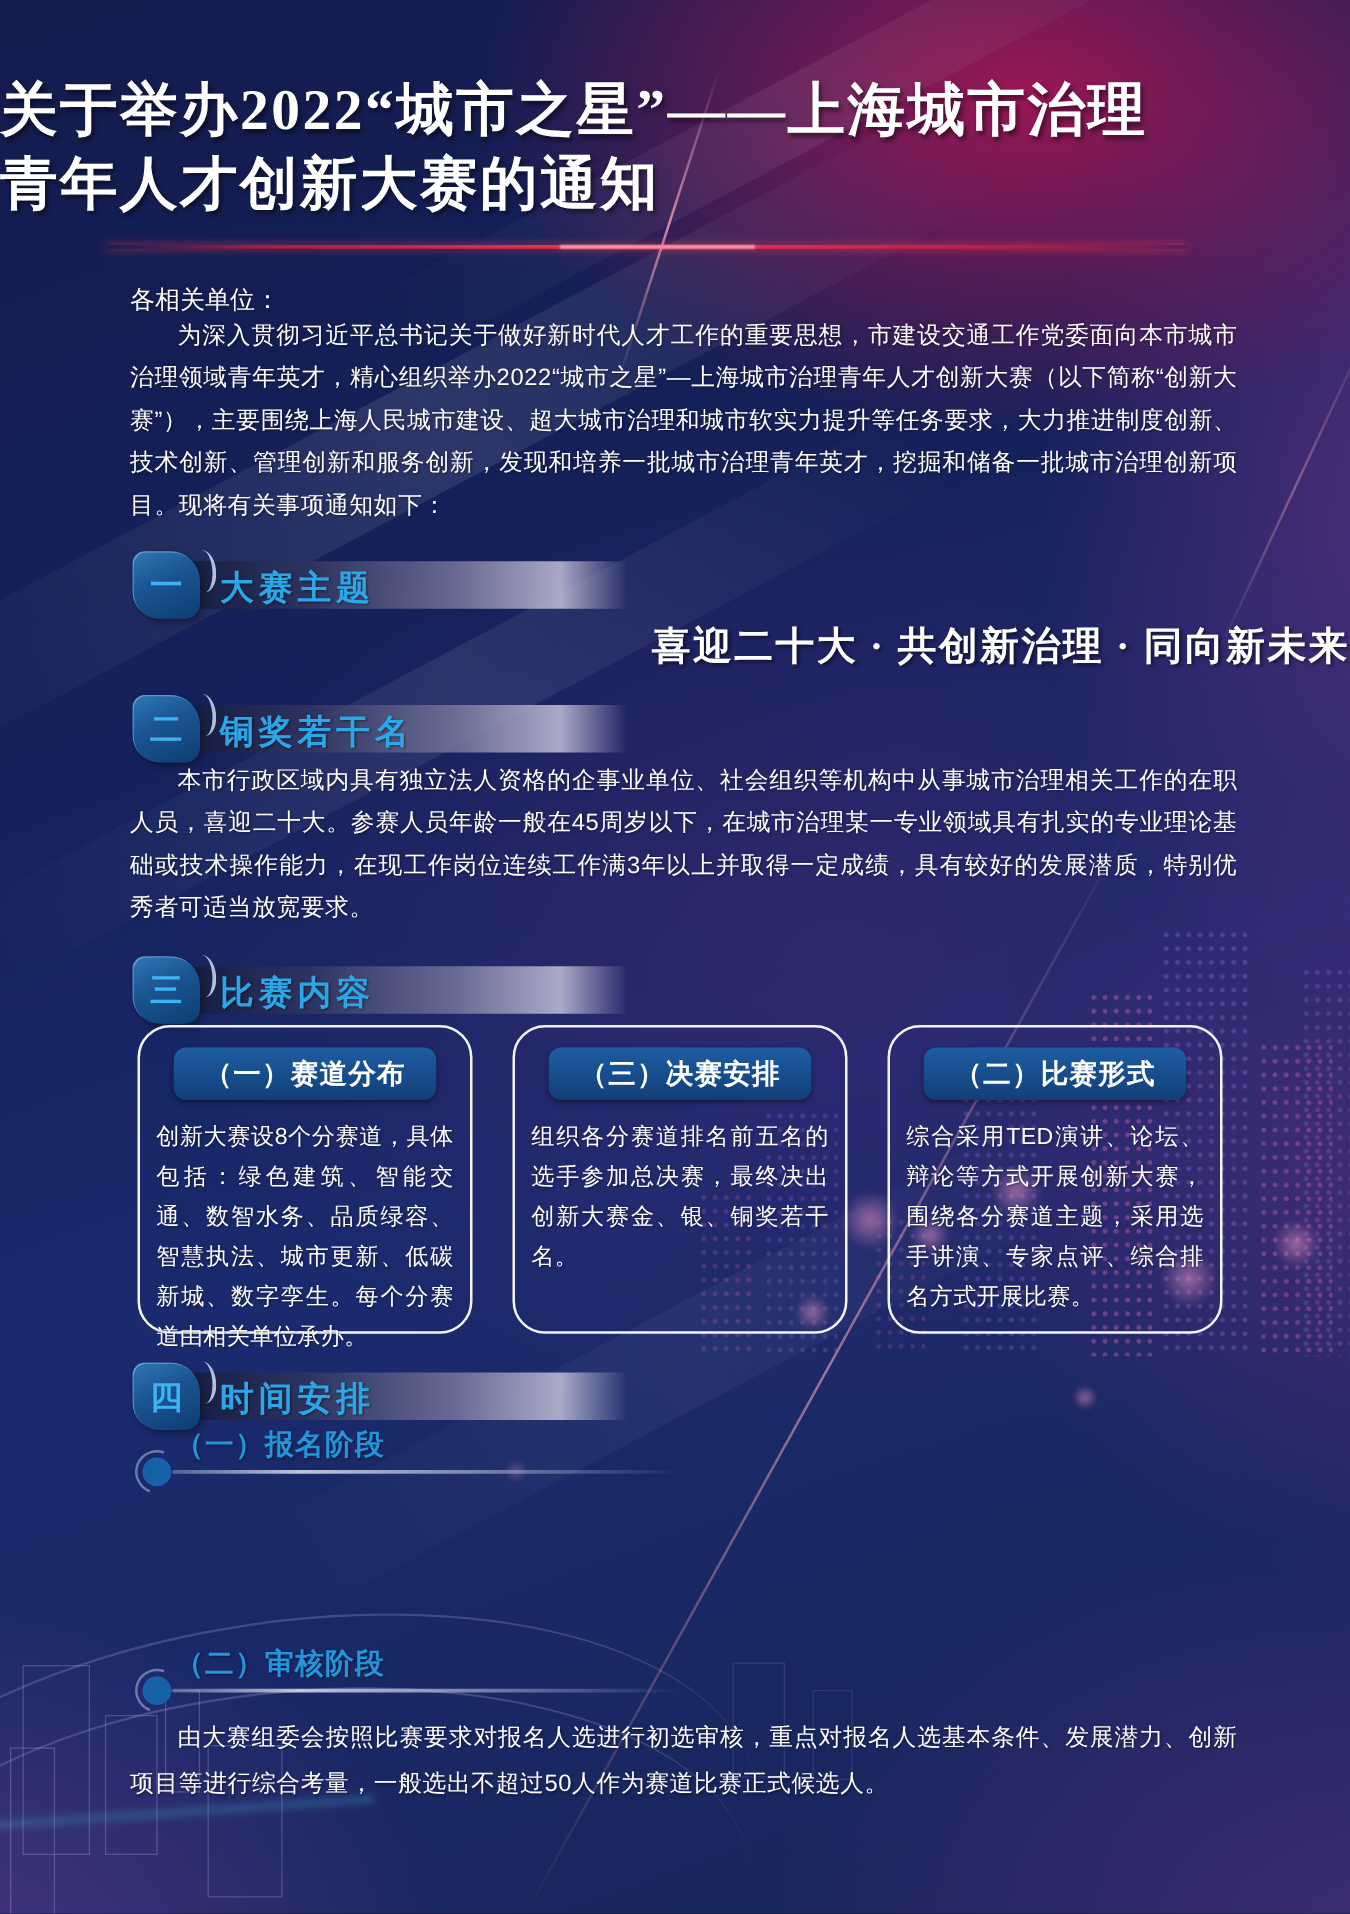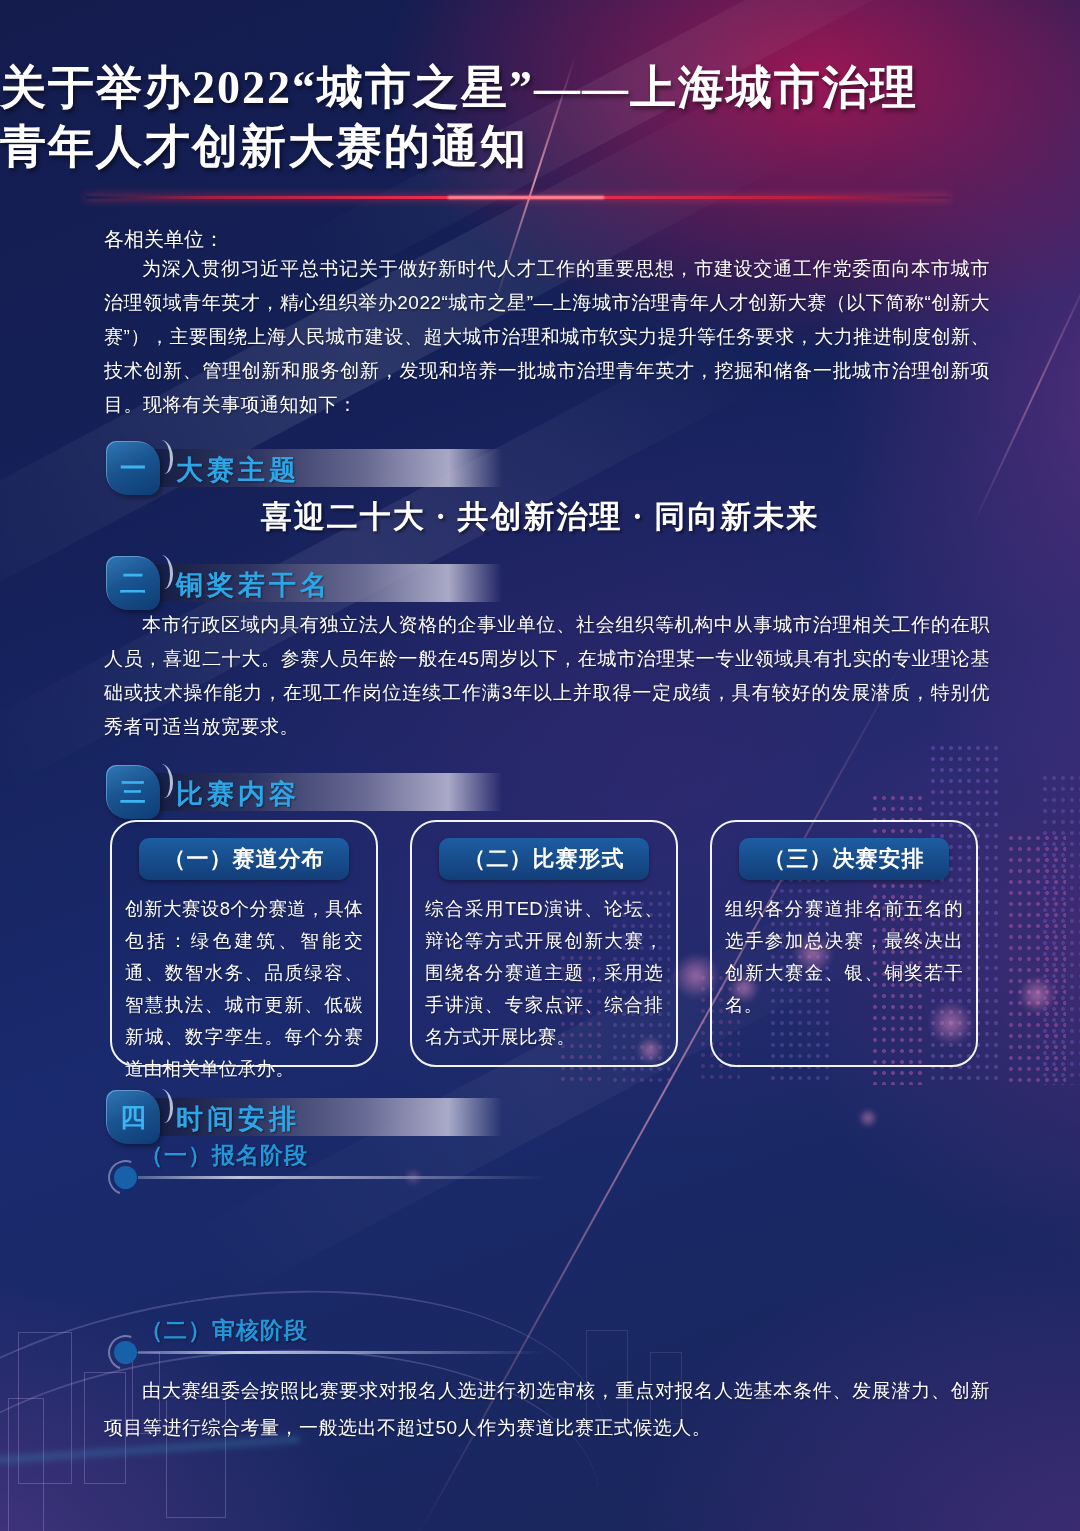--- a/index.html
+++ b/index.html
@@ -41,21 +41,21 @@
   .sec-banner{position:absolute;left:12px;top:8px;width:384px;height:38px;
     background:linear-gradient(90deg,rgba(13,20,54,0.92) 0%,rgba(48,54,96,0.85) 34%,rgba(122,122,158,0.80) 64%,rgba(194,192,216,0.85) 86%,rgba(194,192,216,0) 100%);}
   .sec-badge{position:absolute;left:0;top:0;width:54px;height:54px;display:flex;align-items:center;justify-content:center;
     background:linear-gradient(155deg,#2f77b5 0%,#1a5490 45%,#0e3c74 100%);
     border-radius:10px 24px 12px 22px;box-shadow:inset 1px 1px 0 rgba(150,200,240,0.5),2px 3px 5px rgba(0,0,0,0.35);}
   .sec-badge::after{content:'';position:absolute;right:-13px;top:-1px;width:18px;height:34px;
     border-right:3px solid rgba(205,220,242,0.85);border-radius:0 90% 70% 0;}
   .sec-num{color:#3db4f2;font-family:"Liberation Serif","DejaVu Serif",serif;font-weight:bold;font-size:26px;}
   .sec-title{position:absolute;left:70px;top:11px;color:#2ba7e8;font-family:"Liberation Serif","DejaVu Serif",serif;
     font-weight:bold;font-size:27px;letter-spacing:4px;text-shadow:1px 1px 2px rgba(0,0,0,0.45);}
-  .theme{position:absolute;left:0;top:496px;width:100%;text-align:center;color:#fff;
+  .theme{position:absolute;left:0;top:496px;width:100%;text-align:right;color:#fff;
     font-family:"Liberation Serif","DejaVu Serif",serif;font-weight:bold;font-size:31px;letter-spacing:2px;
     text-shadow:2px 2px 3px rgba(0,0,0,0.5);}
   
   .boxes{position:absolute;left:110px;top:820px;width:868px;height:247px;display:flex;gap:32px;}
   .cbox{flex:1;border:2px solid rgba(255,255,255,0.95);border-radius:26px;padding:16px 13px 0;box-sizing:border-box;}
   .cbox-pill{width:88%;height:42px;line-height:42px;margin:0 auto 13px;text-align:center;border-radius:10px;
     background:linear-gradient(180deg,#1d5da2 0%,#123e78 100%);color:#fff;
     font-family:"Liberation Serif","DejaVu Serif",serif;font-weight:bold;font-size:22px;letter-spacing:1px;
     box-shadow:0 2px 4px rgba(0,0,0,0.35);}
   .cbox-body{color:#fff;font-size:18.5px;line-height:32px;text-align:justify;letter-spacing:0.3px;text-shadow:1px 1px 2px rgba(0,0,0,0.4);}
@@ -147,26 +147,26 @@
     </div>
     <div class="sec-title">比赛内容</div>
   </div>
 
   <div class="boxes">
     <div class="cbox">
       <div class="cbox-pill">（一）赛道分布</div>
       <div class="cbox-body">创新大赛设8个分赛道，具体包括：绿色建筑、智能交通、数智水务、品质绿容、智慧执法、城市更新、低碳新城、数字孪生。每个分赛道由相关单位承办。</div>
     </div>
     <div class="cbox">
+      <div class="cbox-pill">（三）决赛安排</div>
+      <div class="cbox-body">组织各分赛道排名前五名的选手参加总决赛，最终决出创新大赛金、银、铜奖若干名。</div>
+    </div>
+    <div class="cbox">
       <div class="cbox-pill">（二）比赛形式</div>
       <div class="cbox-body">综合采用TED演讲、论坛、辩论等方式开展创新大赛，围绕各分赛道主题，采用选手讲演、专家点评、综合排名方式开展比赛。</div>
-    </div>
-    <div class="cbox">
-      <div class="cbox-pill">（三）决赛安排</div>
-      <div class="cbox-body">组织各分赛道排名前五名的选手参加总决赛，最终决出创新大赛金、银、铜奖若干名。</div>
     </div>
   </div>
 
   <div class="sec" style="top:1090px;">
     <div class="sec-banner"></div>
     <div class="sec-badge">
       <span class="sec-num">四</span>
     </div>
     <div class="sec-title">时间安排</div>
   </div>

